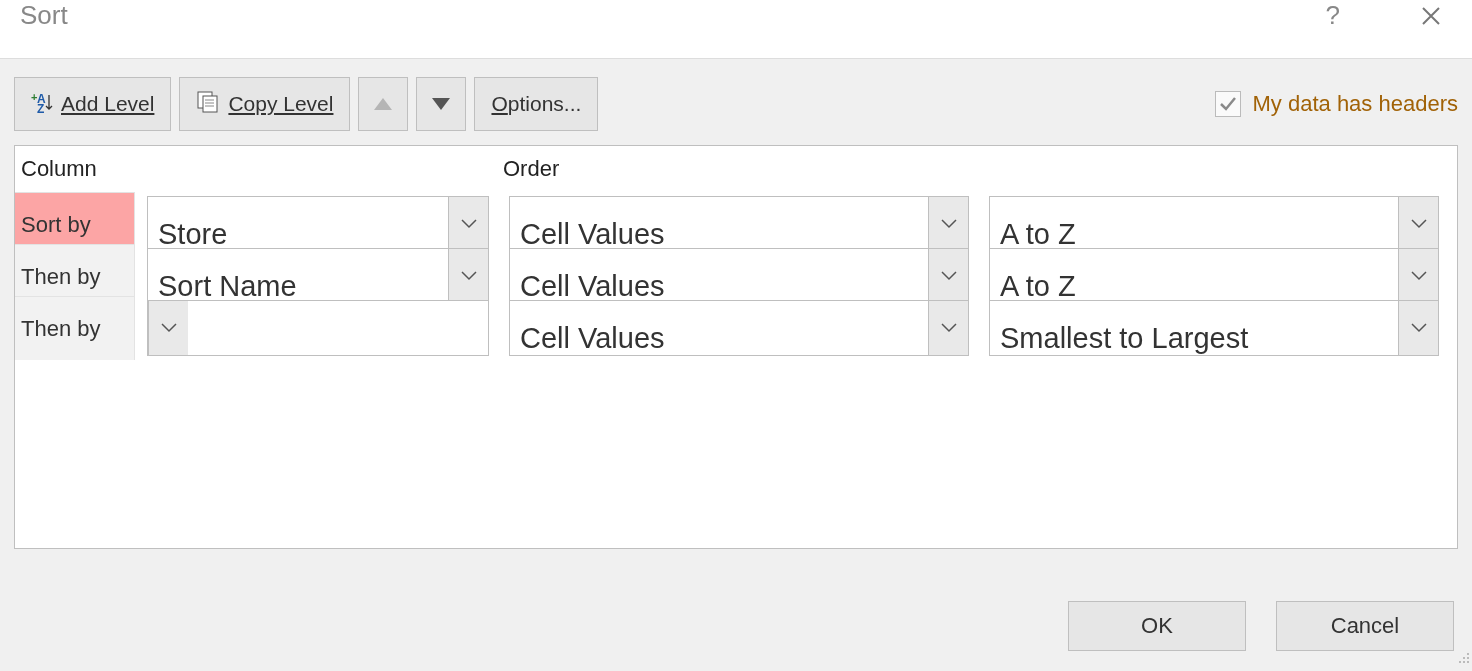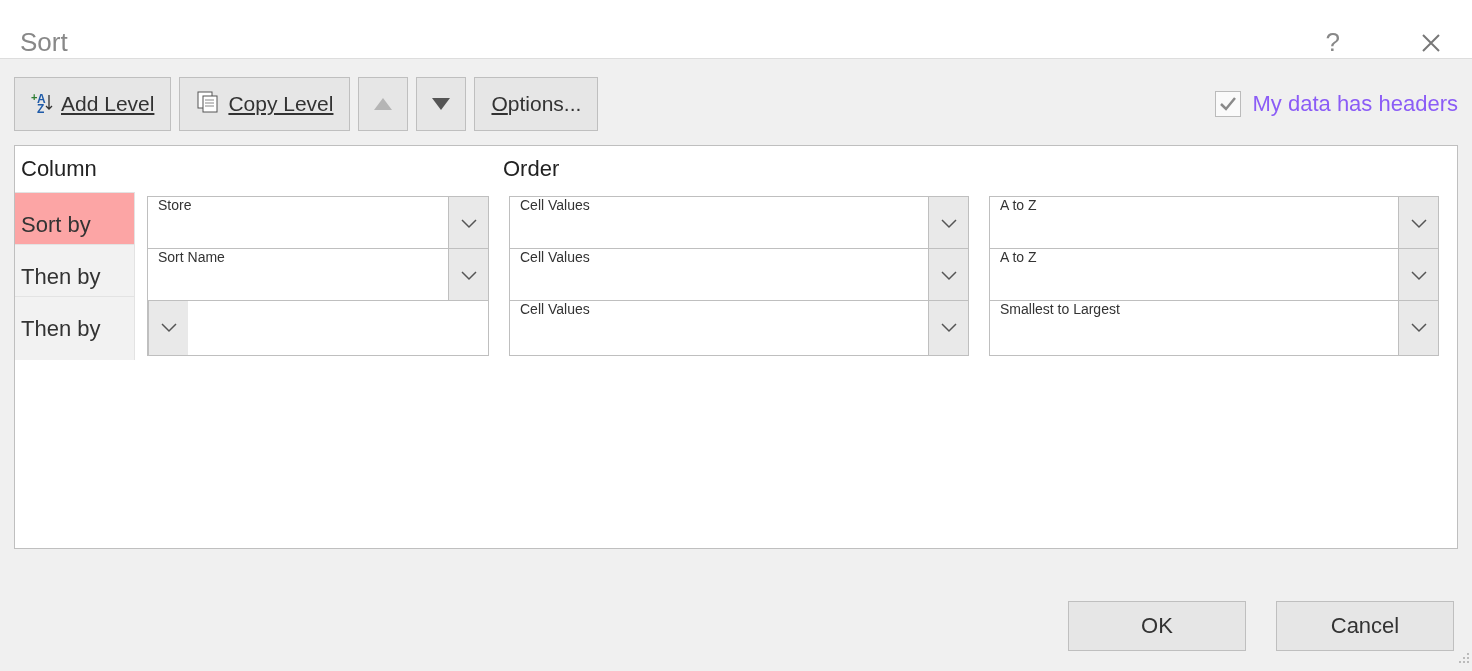--- a/index.html
+++ b/index.html
@@ -10,21 +10,21 @@
     font-size: 19px;
     background: #f0f0f0;
     color: #333;
     width: 1472px;
     height: 671px;
     overflow: hidden;
     position: relative;
   }
   .titlebar {
     display: flex;
-    align-items: flex-end;
+    align-items: flex-start;
     justify-content: space-between;
     height: 58px;
     padding: 0 30px 0 20px;
     background: #fff;
   }
   .titlebar-title {
     font-size: 26px;
     color: #888;
     font-weight: 400;
   }
@@ -60,21 +60,21 @@
   .tb-btn .u { text-decoration: underline; }
   .tb-btn.arrow { padding: 0 14px; }
   .tb-btn.arrow.disabled { color: #aaa; }
   .tb-btn.arrow svg { display:block; }
 
   .tb-right {
     margin-left: auto;
     display: flex;
     align-items: center;
     gap: 12px;
-    color: #8b5cf6;
+    color: #a16207;
     font-size: 22px;
   }
   .chk {
     width: 26px; height: 26px;
     border: 1px solid #bbb;
     background: #fafafa;
     display: inline-flex;
     align-items: center; justify-content: center;
   }
 
@@ -106,25 +106,25 @@
     height: 100%;
     display: flex;
     align-items: center;
     padding: 0 6px;
     font-size: 22px;
   }
   .grid-row.first .rowlabel { background:#fca5a5; }
   .cell { padding: 4px 8px 4px 12px; }
   .combo {
     display: flex;
-    align-items: flex-start;
+    align-items: flex-end;
     border: 1px solid #bfbfbf;
     height: 56px;
     background: #fff;
-    font-size: 14px;
+    font-size: 29px;
   }
   .combo .val {
     flex: 1;
     padding: 0 10px;
     white-space: nowrap;
     overflow: hidden;
   }
   .combo .dd {
     width: 40px;
     height: 100%;

